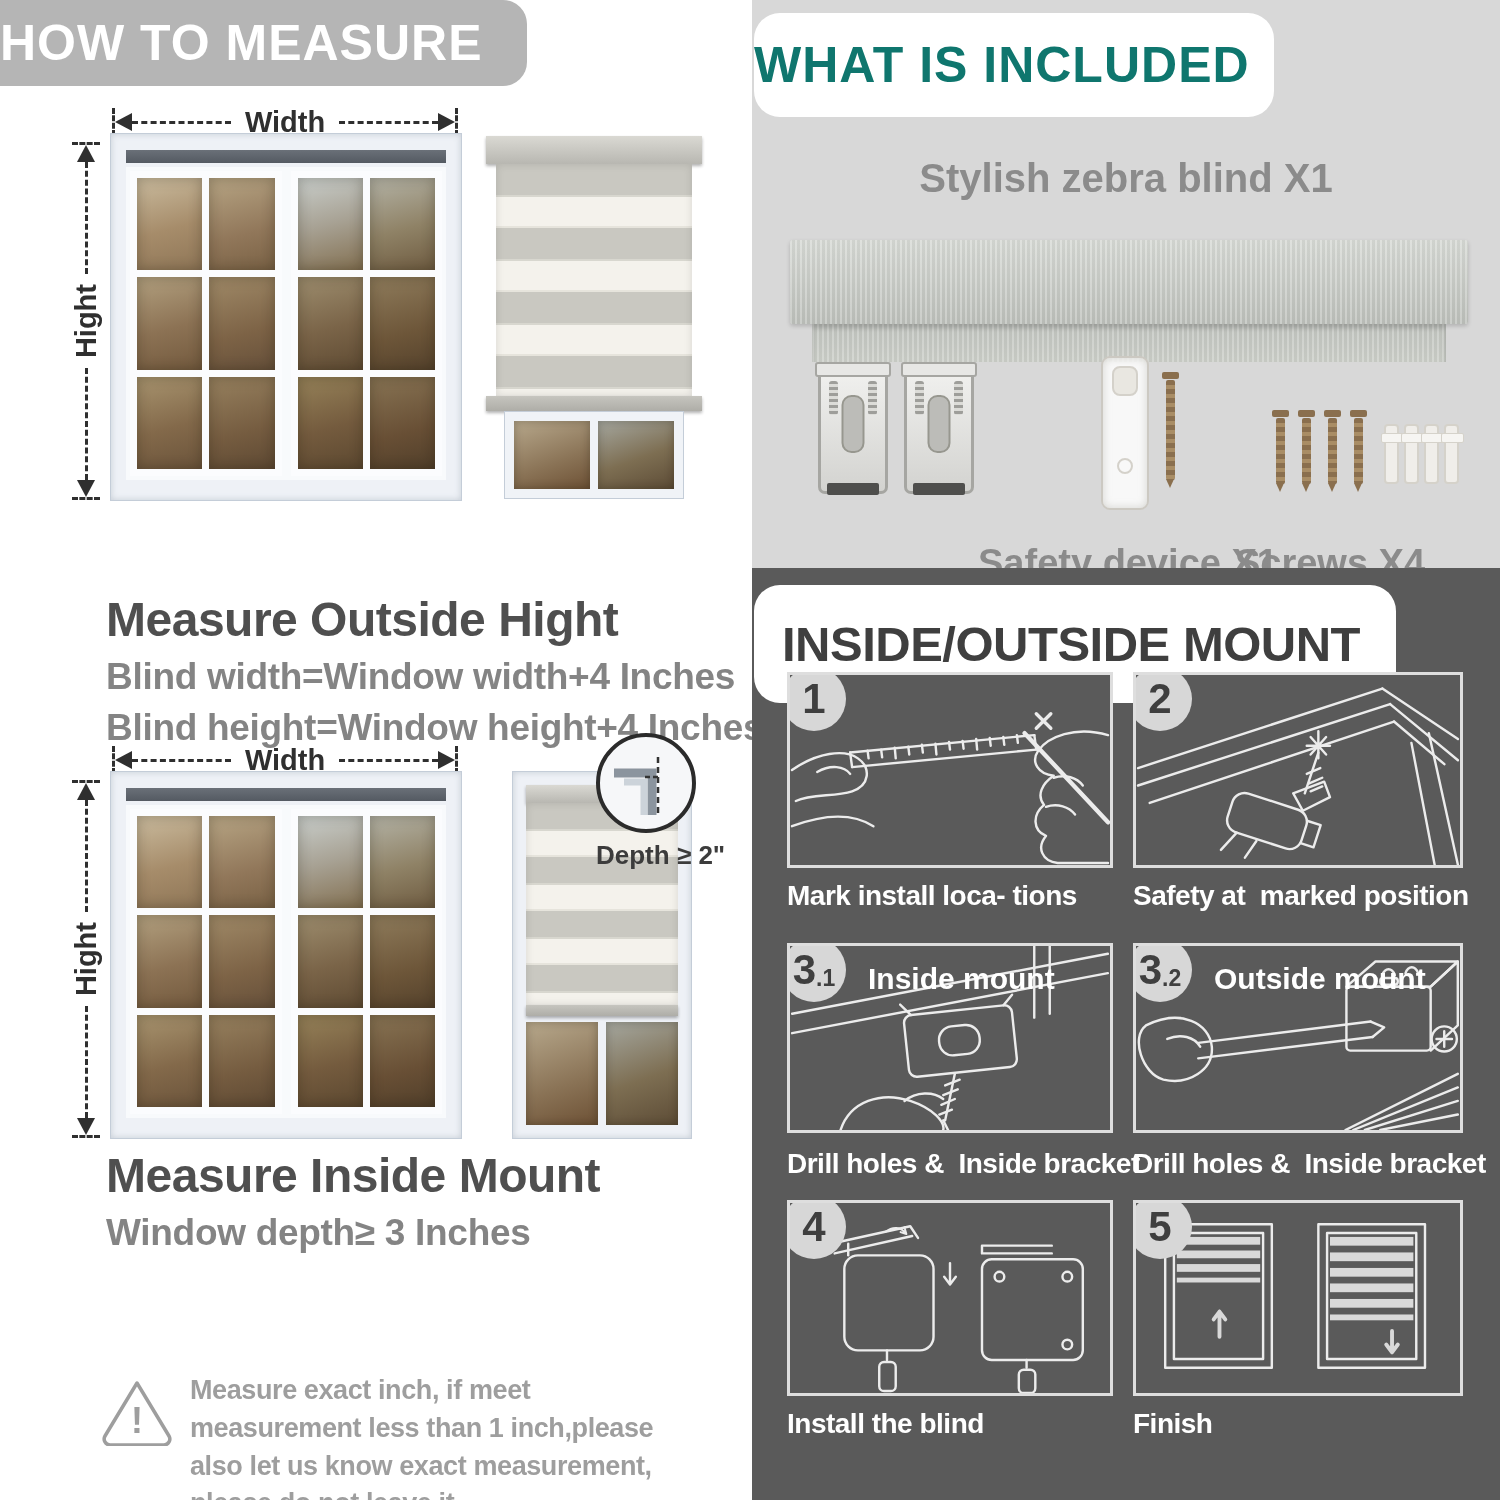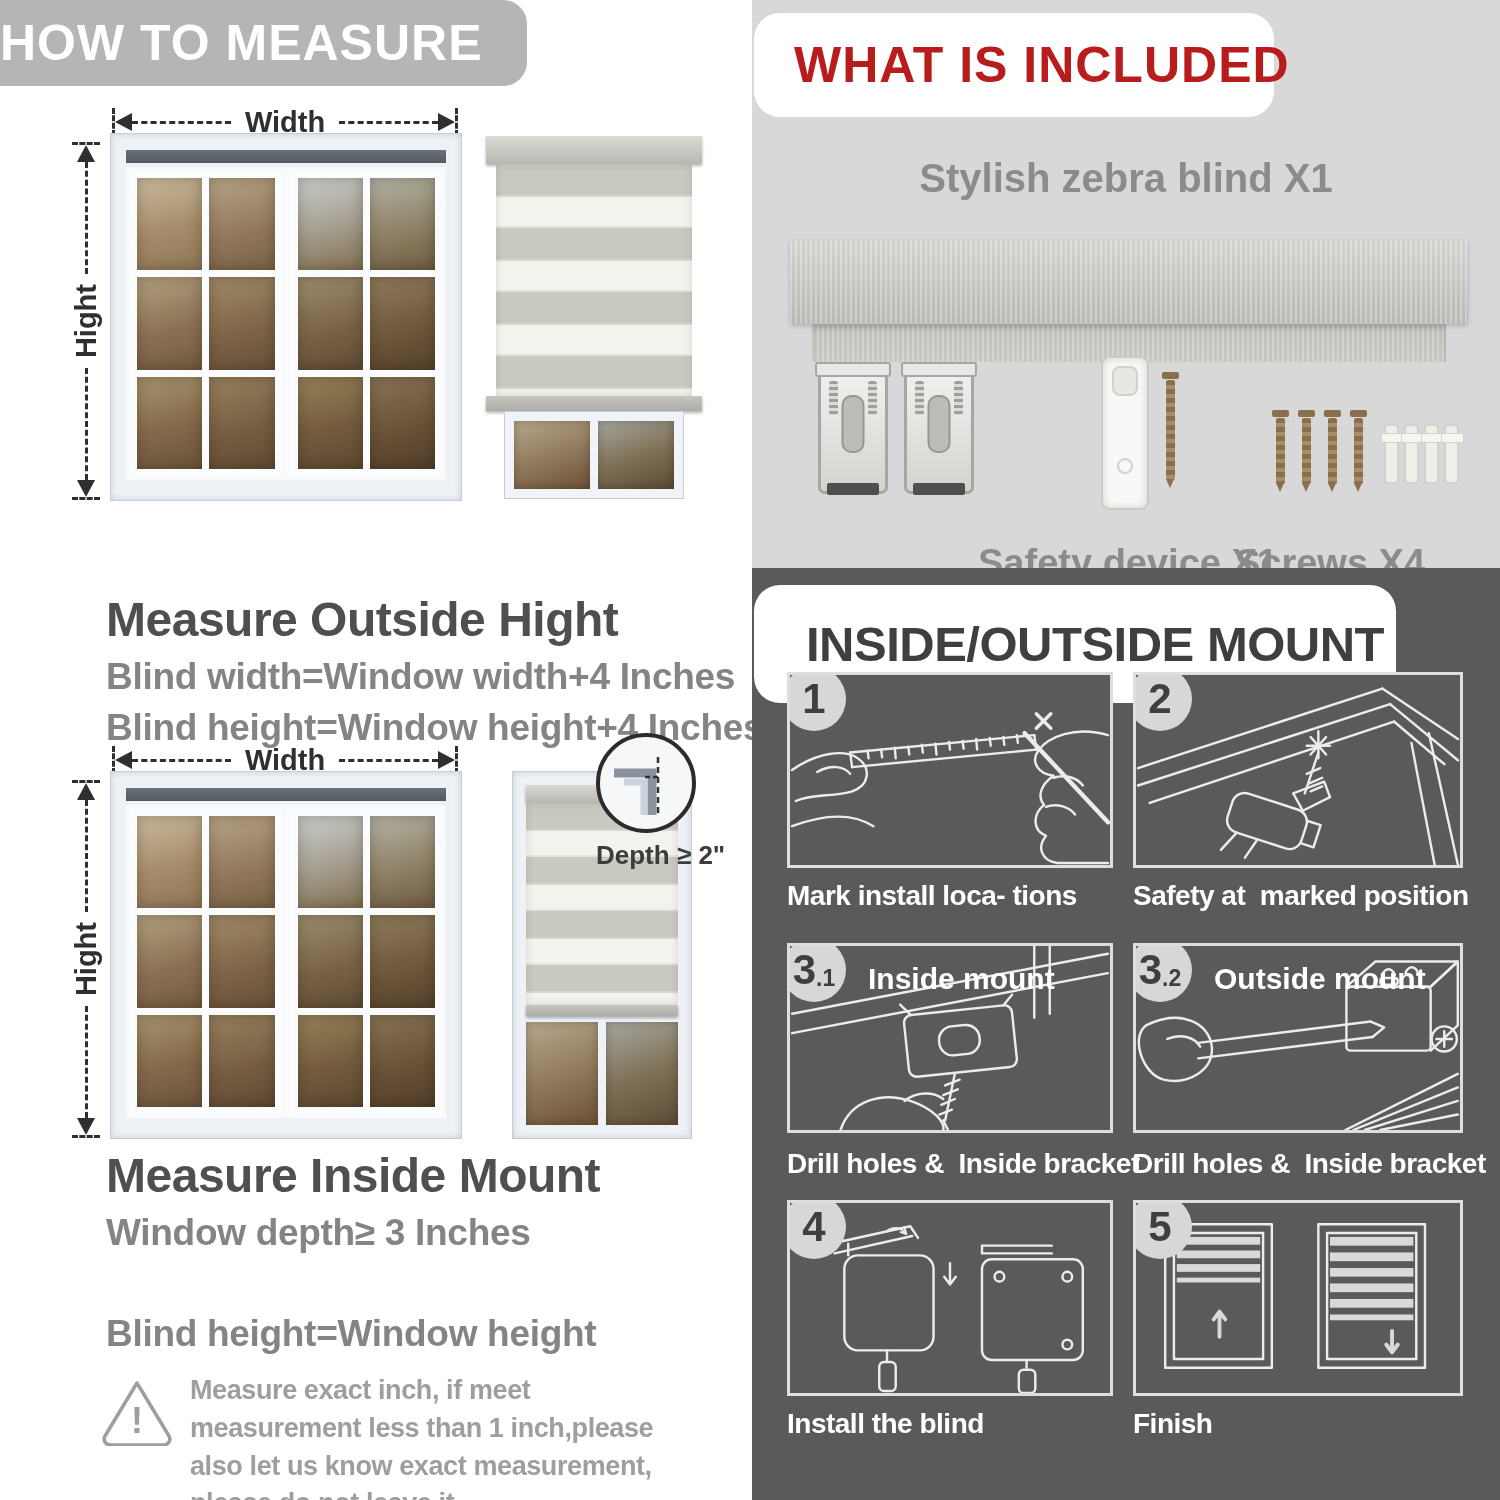--- a/index.html
+++ b/index.html
@@ -62,21 +62,21 @@
 
   .h-title{color:#4f4f4f;font-size:48px;font-weight:bold;letter-spacing:-0.5px;white-space:nowrap;}
   .h-line{color:#848484;font-size:37px;font-weight:bold;letter-spacing:-0.3px;white-space:nowrap;}
   .depth-lbl{color:#3c3c3c;font-size:26px;font-weight:bold;white-space:nowrap;}
   .note-text{color:#9e9e9e;font-size:27px;font-weight:bold;line-height:1.4;letter-spacing:-0.4px;}
   .warn-mark{color:#9e9e9e;font-size:36px;font-weight:bold;}
 
   
   .rt{left:752px;top:0;width:748px;height:568px;background:#d8d8d8;}
   .inc-box{left:2px;top:13px;width:520px;height:104px;background:#ffffff;border-radius:26px;display:flex;align-items:center;}
-  .inc-box span{color:#b91c1c;font-size:50px;font-weight:bold;padding-left:40px;letter-spacing:1px;white-space:nowrap;}
+  .inc-box span{color:#0f766e;font-size:50px;font-weight:bold;letter-spacing:1px;white-space:nowrap;}
   .prod-title{left:0;top:156px;width:748px;text-align:center;color:#8b8b8b;font-size:40px;font-weight:bold;}
   .headrail{left:38px;top:240px;width:678px;height:84px;border-radius:3px;
     background:repeating-linear-gradient(90deg,rgba(255,255,255,.22) 0 2px,rgba(0,0,0,.03) 2px 5px),linear-gradient(180deg,#d6d9d4,#bdc0bb);
     box-shadow:0 2px 4px rgba(0,0,0,.18);}
   .headrail-inset{left:60px;top:324px;width:634px;height:38px;
     background:repeating-linear-gradient(90deg,rgba(255,255,255,.18) 0 2px,rgba(0,0,0,.03) 2px 5px),linear-gradient(180deg,#c2c5c0,#ccCfc9);
     background-color:#c6c9c4;box-shadow:inset 0 4px 5px rgba(0,0,0,.18);}
   .item-lbl{top:542px;text-align:center;color:#8b8b8b;font-size:38px;font-weight:bold;white-space:nowrap;}
 
   .bracket{position:absolute;width:70px;height:128px;border:3px solid #a6a6a2;border-radius:7px;
@@ -97,21 +97,21 @@
   .screwv{position:absolute;width:9px;background:repeating-linear-gradient(180deg,#8a6f4e 0 5px,#a98d65 5px 9px);border-radius:2px;}
   .screwv::before{content:"";position:absolute;left:-4px;top:-8px;width:17px;height:7px;background:#8a6f4e;border-radius:2px;}
   .screwv::after{content:"";position:absolute;left:0;bottom:-8px;border-left:4.5px solid transparent;
     border-right:4.5px solid transparent;border-top:9px solid #8a6f4e;}
   .anchor{position:absolute;width:15px;height:60px;background:#f0eeea;border:2px solid #d5d2ca;border-radius:4px;box-sizing:border-box;}
   .anchor::before{content:"";position:absolute;left:-5px;top:7px;width:21px;height:8px;background:#f6f5f2;border:1px solid #d5d2ca;border-radius:2px;}
 
   
   .rb{left:752px;top:568px;width:748px;height:932px;background:#5a5a5a;}
   .mnt-box{left:2px;top:17px;width:642px;height:118px;background:#ffffff;border-radius:26px;display:flex;align-items:center;}
-  .mnt-box span{color:#3f3f3f;font-size:49px;font-weight:bold;padding-left:52px;letter-spacing:-0.5px;white-space:nowrap;}
+  .mnt-box span{color:#3f3f3f;font-size:49px;font-weight:bold;padding-left:28px;letter-spacing:-0.5px;white-space:nowrap;}
   .panel{position:absolute;border:3px solid #dedede;box-sizing:border-box;overflow:hidden;background:#5a5a5a;}
   .panel svg{position:absolute;left:0;top:0;width:100%;height:100%;}
   .badge{position:absolute;left:-8px;top:-8px;width:64px;height:64px;border-radius:50%;background:#d7d7d7;
     display:flex;align-items:center;justify-content:center;z-index:2;}
   .badge .n{color:#3f3f3f;font-size:42px;font-weight:bold;line-height:1;}
   .badge .s{color:#3f3f3f;font-size:23px;font-weight:bold;margin-top:16px;line-height:1;}
   .ptitle{position:absolute;left:78px;top:16px;color:#ffffff;font-size:30px;font-weight:bold;z-index:2;white-space:nowrap;}
   .cap{position:absolute;color:#ffffff;font-size:28px;font-weight:bold;letter-spacing:-0.5px;white-space:pre;}
 </style>
 </head>
@@ -237,21 +237,20 @@
       <path d="M20,42 h38 v42" stroke="#8b949e" stroke-width="9" fill="none"></path>
       <path d="M30,51 h20 v33" stroke="#ccd3da" stroke-width="7" fill="none"></path>
       <path d="M64,26 v60" stroke="#333" stroke-width="2.5" stroke-dasharray="6,4" fill="none"></path>
       <path d="M64,46 h-16" stroke="#333" stroke-width="2.5" stroke-dasharray="5,3" fill="none"></path>
     </svg>
   </div>
   <div class="abs depth-lbl" style="left:596px;top:840px;width:120px;text-align:center;">Depth ≥ 2"</div>
 
   <div class="abs h-title" style="left:106px;top:1148px;">Measure Inside Mount</div>
   <div class="abs h-line" style="left:106px;top:1212px;">Window depth≥ 3 Inches</div>
-  <div class="abs h-line" style="left:106px;top:1313px;">Blind height=Window height</div>
 
   <div class="abs" style="left:100px;top:1376px;width:74px;height:70px;">
     <svg viewBox="0 0 74 70">
       <path d="M37,7 L69,60 a6,6 0 0 1 -5,9 H10 a6,6 0 0 1 -5,-9 Z" fill="none" stroke="#9e9e9e" stroke-width="3.5" stroke-linejoin="round"></path>
     </svg>
     <div class="abs warn-mark" style="left:0;top:24px;width:74px;text-align:center;">!</div>
   </div>
   <div class="abs note-text" style="left:190px;top:1372px;width:480px;">Measure exact inch, if meet measurement less than 1 inch,please also let us know exact measurement, please do not leave it</div>
 
   <div class="abs rt">

